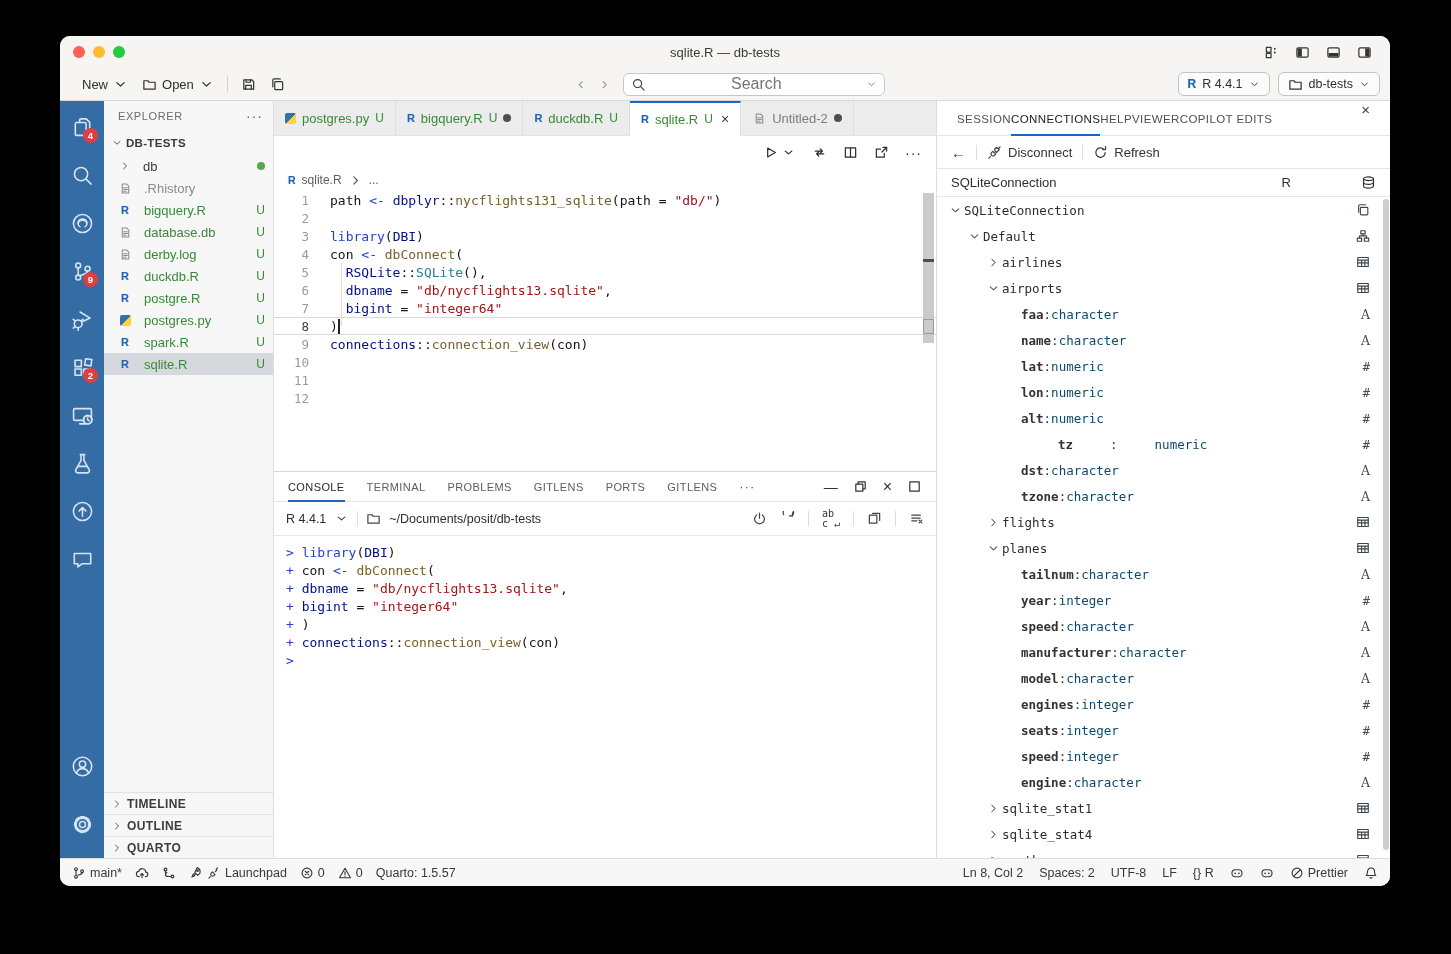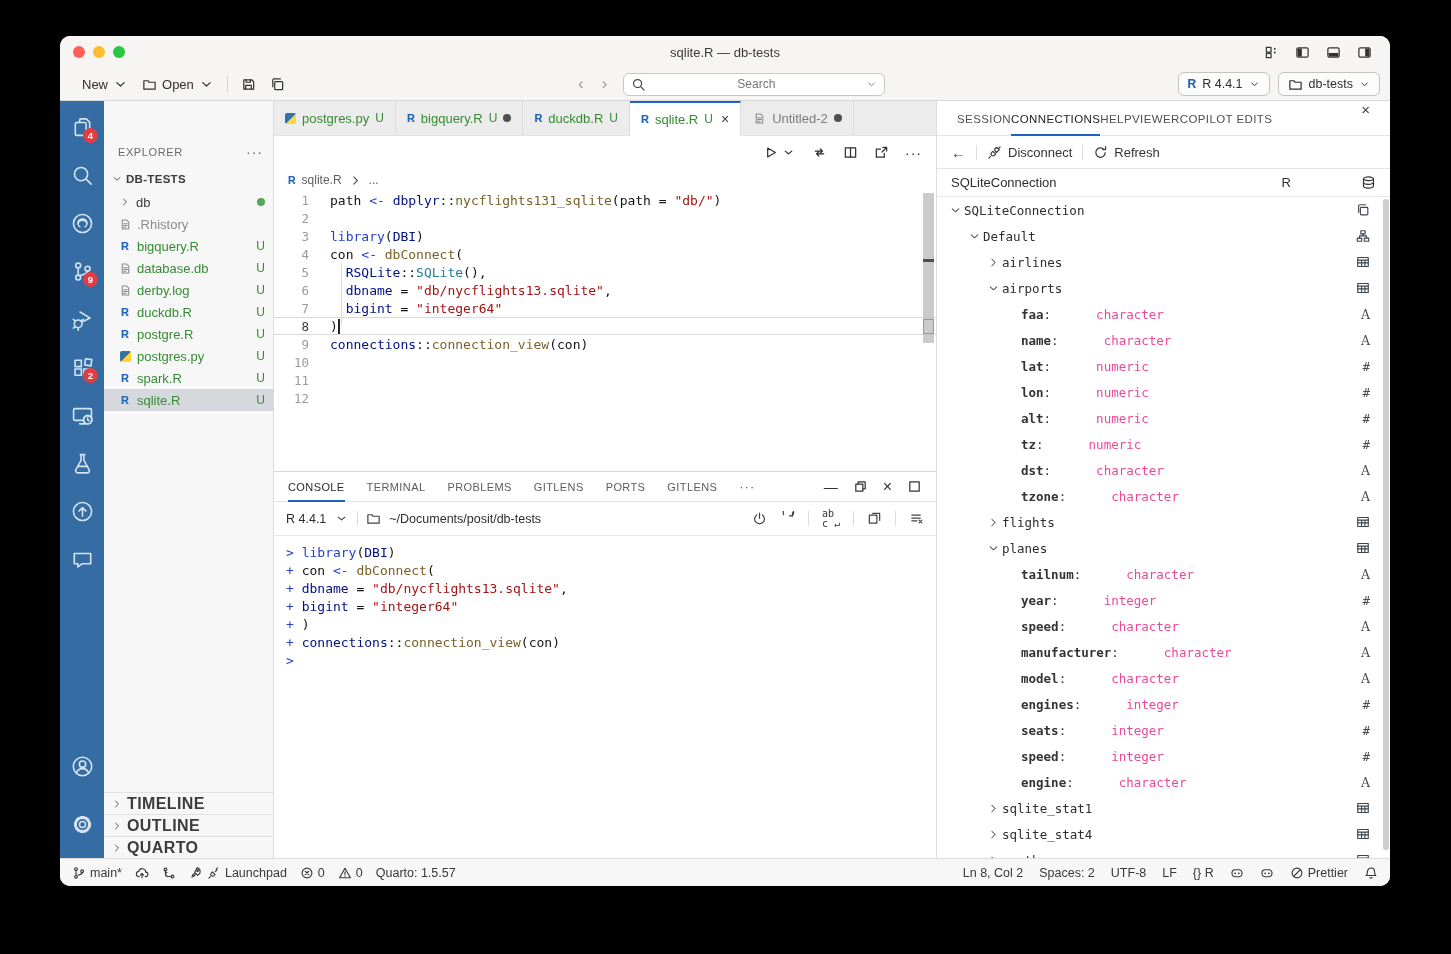--- a/index.html
+++ b/index.html
@@ -22,59 +22,59 @@
 
   
   .toolbar { height:33px; background:#f6f5f4; border-bottom:1px solid #d8d8d8; display:flex; align-items:center; padding:0 10px; flex:0 0 auto; }
   .tb-btn { display:flex; align-items:center; gap:5px; font-size:13px; color:#2f2f2f; padding:3px 7px; border-radius:5px; cursor:default; }
   .tb-btn .ico { color:#333; }
   .tb-sep { width:1px; height:16px; background:#d2d2d2; margin:0 6px; }
   .tb-center { flex:1; display:flex; align-items:center; justify-content:center; gap:14px; }
   .nav-arrow { font-size:17px; color:#9a9a9a; padding:0 2px; }
   .searchbox { width:262px; height:23px; background:#fff; border:1px solid #c7c7c7; border-radius:6px;
     display:flex; align-items:center; padding:0 7px; color:#444; }
-  .searchbox input { border:none; outline:none; flex:1; font-size:12px; color:#333; background:transparent; text-align:center; font-family:inherit; }
+  .searchbox input { border:none; outline:none; flex:1; font-size:16px; color:#333; background:transparent; text-align:center; font-family:inherit; }
   .searchbox .chev { color:#777; }
   .pill { display:flex; align-items:center; gap:6px; height:24px; border:1px solid #c3c3c3; border-radius:6px;
     background:#fcfcfc; padding:0 9px; font-size:12.5px; color:#2e2e2e; margin-left:8px; }
   .rlogo { font-weight:700; font-size:12px; color:#1f65b7; text-shadow:0 0 1px #b9c4cf; }
   .chev svg { width:11px; height:11px; }
 
   
   .main { flex:1; display:flex; min-height:0; }
 
   
   .activitybar { width:44px; background:#356ca4; display:flex; flex-direction:column; align-items:center; padding-top:2px; flex:0 0 auto; }
   .act-item { position:relative; width:44px; height:48px; display:flex; align-items:center; justify-content:center; color:#d5e4f2; }
   .act-item svg { width:23px; height:23px; stroke-width:1.1; }
   .act-badge { position:absolute; right:6px; bottom:8px; min-width:15px; height:15px; border-radius:8px; background:#e13d42;
     color:#fff; font-size:9.5px; font-weight:700; display:flex; align-items:center; justify-content:center; padding:0 4px; }
   .act-spacer { flex:1; }
   .act-bottom { margin-bottom:10px; }
 
   
   .explorer { width:170px; background:#f7f7f7; border-right:1px solid #ddd; display:flex; flex-direction:column; font-size:13px; flex:0 0 auto; }
-  .exp-head { height:30px; display:flex; align-items:center; padding:0 10px 0 14px; color:#6a6a6a; font-size:11px; letter-spacing:.6px;margin-top:36px; }
+  .exp-head { height:30px; display:flex; align-items:center; padding:0 10px 0 14px; color:#6a6a6a; font-size:11px; letter-spacing:.6px; }
   .exp-head .more { margin-left:auto; color:#666; font-size:14px; letter-spacing:1px; }
   .exp-root { height:24px; display:flex; align-items:center; gap:3px; font-weight:700; font-size:11.5px; color:#3a3a3a; padding-left:6px; letter-spacing:.3px; }
-  .exp-row { height:22px; display:flex; align-items:center; gap:5px; padding-left:14px; padding-right:8px; color:#388a34; }
+  .exp-row { height:22px; display:flex; align-items:center; gap:12px; padding-left:14px; padding-right:8px; color:#388a34; }
   .exp-row.sel { background:#d5d9de; }
   .exp-row .fname { flex:1; white-space:nowrap; overflow:hidden; }
   .exp-row .muted { color:#8b8b8b; }
   .exp-row .dark { color:#3a3a3a; }
   .exp-row .ubadge { color:#388a34; font-size:12px; }
   .gdot { width:8px; height:8px; border-radius:50%; background:#57a557; }
   .fico { width:14px; display:inline-flex; justify-content:center; color:#8a8a8a; }
   .fico svg { width:13px; height:13px; }
   .pyico { width:11px; height:11px; border-radius:2px; background:linear-gradient(135deg,#3572A5 50%,#FFD43B 50%); }
   .chev-cell { width:13px; display:inline-flex; justify-content:center; color:#555; }
   .chev-cell svg { width:12px; height:12px; }
   .exp-fill { flex:1; }
   .exp-section { height:22px; border-top:1px solid #e2e2e2; display:flex; align-items:center; gap:4px; padding-left:6px;
-    font-size:16px; font-weight:700; color:#3c3c3c; letter-spacing:.4px; }
+    font-size:12px; font-weight:700; color:#3c3c3c; letter-spacing:.4px; }
   .exp-section svg { width:12px; height:12px; }
 
   
   .center { flex:1; display:flex; flex-direction:column; min-width:0; border-right:1px solid #ddd; }
   .tabstrip { height:35px; background:#ececec; display:flex; align-items:stretch; flex:0 0 auto; border-bottom:1px solid #e3e3e3; }
   .tab { display:flex; align-items:center; gap:6px; padding:0 11px; font-size:13px; color:#388a34;
     border-right:1px solid #ddd; background:#ececec; position:relative; }
   .tab.active { background:#fff; border-top:2px solid #1e63c5; border-bottom:1px solid #fff; margin-bottom:-1px; }
   .tab .dirty { width:8px; height:8px; border-radius:50%; background:#4f4f4f; }
   .tab .close { color:#3c3c3c; font-size:14px; margin-left:2px; }
@@ -128,21 +128,21 @@
   .conn-action { display:flex; align-items:center; gap:6px; }
   .conn-head { height:28px; display:flex; align-items:center; padding:0 14px; border-bottom:1px solid #e6e6e6; font-size:13px; color:#2e2e2e; flex:0 0 auto; }
   .conn-head .lang { margin-left:auto; margin-right:70px; }
   .conn-head .ico { color:#333; }
   .conn-tree { flex:1; position:relative; overflow:hidden; font-family:"DejaVu Sans Mono", monospace; font-size:12.5px; }
   .trow { height:26px; display:flex; align-items:center; position:relative; padding-right:34px; }
   .trow .tchev { width:17px; display:inline-flex; justify-content:center; color:#555; flex:0 0 auto; }
   .trow .tchev svg { width:13px; height:13px; }
   .tname { color:#2d2d2d; }
   .tname.bold { font-weight:700; color:#333; }
-  .ttype { color:#ec4899;margin-left:45px; }
+  .ttype { color:#0c4a6e; }
   .tcolon { color:#333; }
   .trowicon { position:absolute; right:20px; color:#3e4750; display:inline-flex; }
   .trowicon svg { width:14px; height:14px; }
   .trowicon .serifA { font-family:"DejaVu Serif", serif; font-size:12.5px; color:#4a4a4a; }
   .trowicon .hash { font-size:12.5px; color:#4a4a4a; }
   .tree-scroll { position:absolute; right:1px; top:2px; bottom:8px; width:6px; background:#c9c9c9; border-radius:3px; opacity:.9; }
 
   
   .statusbar { height:28px; background:#f7f7f7; border-top:1px solid #dcdcdc; display:flex; align-items:center; padding:0 12px; font-size:12.5px; color:#383838; flex:0 0 auto; }
   .sb-left { display:flex; align-items:center; gap:13px; }
@@ -858,21 +858,21 @@
           </div>
           <div class="trow" style="padding-left: 67px;">
             <span class="tchev"></span>
             <span class="tname bold">alt</span>
             <span class="tcolon"> : </span>
             <span class="ttype">numeric</span>
             <span class="trowicon">
               <span class="hash">#</span>
             </span>
           </div>
-          <div class="trow" style="padding-left: 67px;">
+          <div class="trow" style="padding-left: 67px; gap: 37px;">
             <span class="tchev"></span>
             <span class="tname bold">tz</span>
             <span class="tcolon"> : </span>
             <span class="ttype">numeric</span>
             <span class="trowicon">
               <span class="hash">#</span>
             </span>
           </div>
           <div class="trow" style="padding-left: 67px;">
             <span class="tchev"></span>

